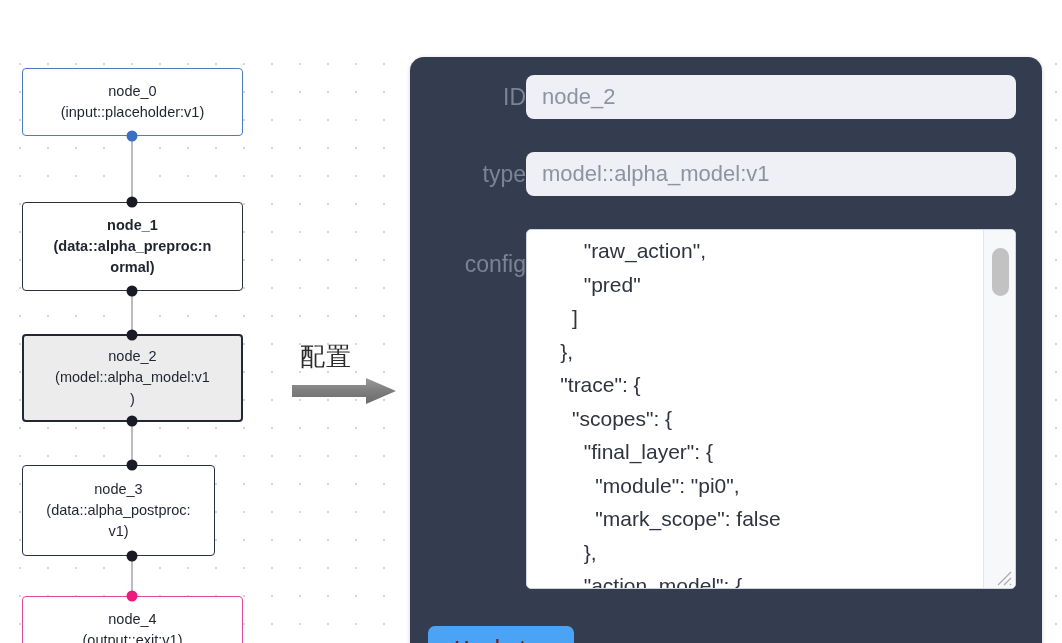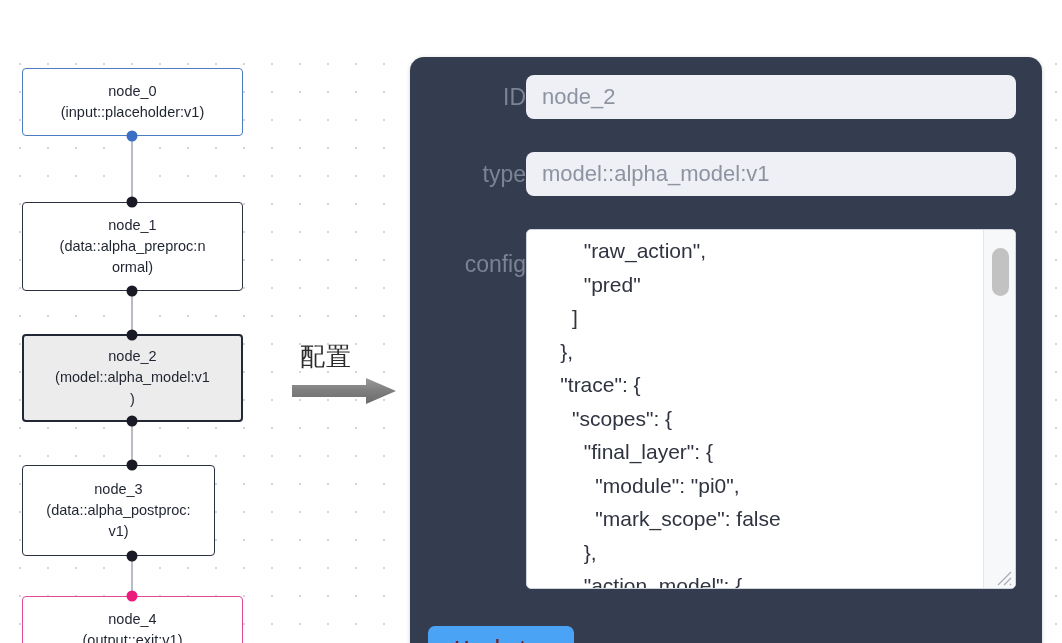--- a/index.html
+++ b/index.html
@@ -131,21 +131,21 @@
   <div class="edge" style="left:132px; top:247px; height:50px;"></div>
   <div class="edge" style="left:132px; top:377px; height:44px;"></div>
   <div class="edge" style="left:132px; top:512px; height:40px;"></div>
 
   <div class="node input-node" style="left:22px; top:24px; width:221px; height:68px;">
     <span class="ln">node_0</span>
     <span class="ln">(input::placeholder:v1)</span>
   </div>
   <div class="handle blue" style="left:132px; top:92px;"></div>
 
-  <div class="node" style="left:22px; top:158px; width:221px; height:89px;">
+  <div class="node" style="left:22px; top:158px; width:221px; height:89px;font-weight:bold;">
     <span class="ln">node_1</span>
     <span class="ln">(data::alpha_preproc:n</span>
     <span class="ln">ormal)</span>
   </div>
   <div class="handle" style="left:132px; top:158px;"></div>
   <div class="handle" style="left:132px; top:247px;"></div>
 
   <div class="node sel" style="left:22px; top:290px; width:221px; height:88px;">
     <span class="ln">node_2</span>
     <span class="ln">(model::alpha_model:v1</span>

